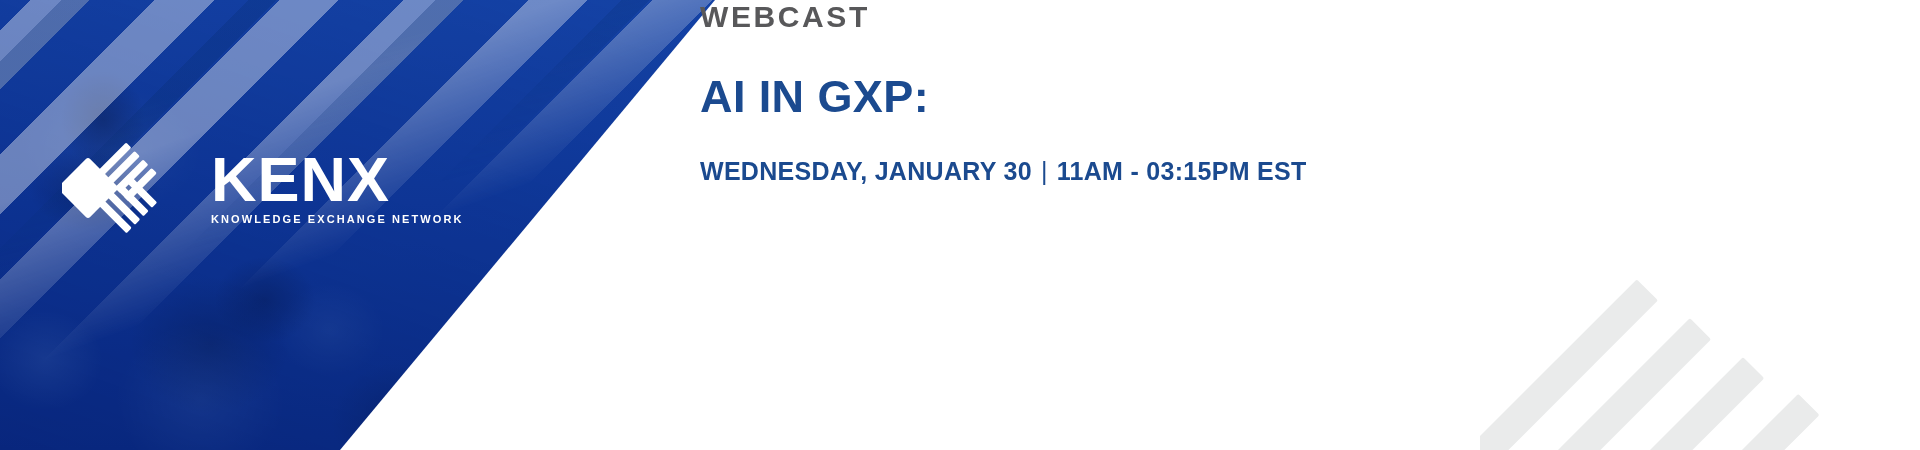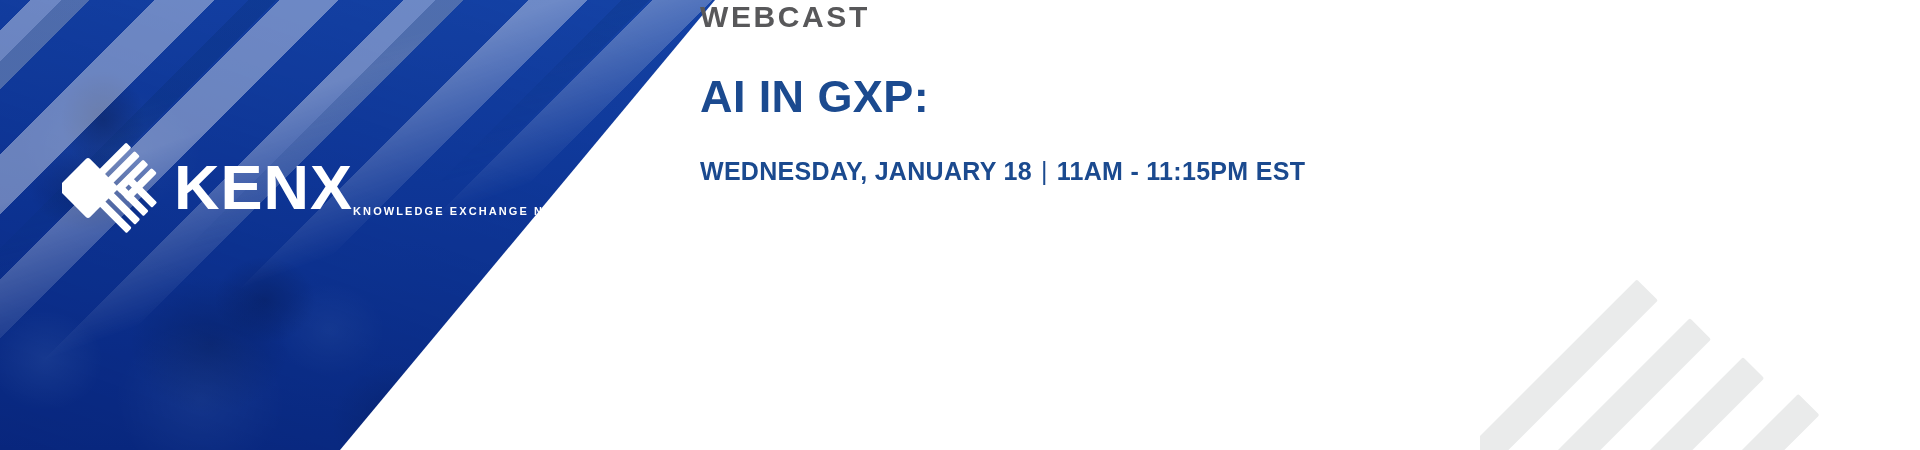--- a/index.html
+++ b/index.html
@@ -102,22 +102,23 @@
     z-index: 5;
   }
   .logo-mark {
     width: 96px;
     height: 96px;
     position: relative;
     flex: none;
   }
   .logo-text {
     display: flex;
-    flex-direction: row;
-    align-items: flex-end;
+    flex-direction: column;
+    align-items: flex-start;
+    margin-left: 37px;
   }
   .logo-word {
     font-size: 63px;
     font-weight: bold;
     color: #ffffff;
     letter-spacing: 1px;
     line-height: 0.92;
   }
   .logo-tagline {
     font-size: 11px;
@@ -218,21 +219,21 @@
       <div class="logo-tagline">KNOWLEDGE EXCHANGE NETWORK</div>
     </div>
   </div>
 
   <div class="content">
     <div class="eyebrow">WEBCAST</div>
     <h1 class="title">
       <span class="title-line">AI IN GXP:</span>
     </h1>
     <div class="datetime">
-      <span>WEDNESDAY, JANUARY 18</span><span class="sep">|</span><span>11AM - 11:15PM EST</span>
+      <span>WEDNESDAY, JANUARY 30</span><span class="sep">|</span><span>11AM - 03:15PM EST</span>
     </div>
   </div>
 
   <div class="gray-stripes">
     <div class="gbar" style="left:-20px; bottom:-6px; height:250px;"></div>
     <div class="gbar" style="left:72px;  bottom:-6px; height:195px;"></div>
     <div class="gbar" style="left:164px; bottom:-6px; height:140px;"></div>
     <div class="gbar" style="left:256px; bottom:-6px; height:88px;"></div>
   </div>
 

